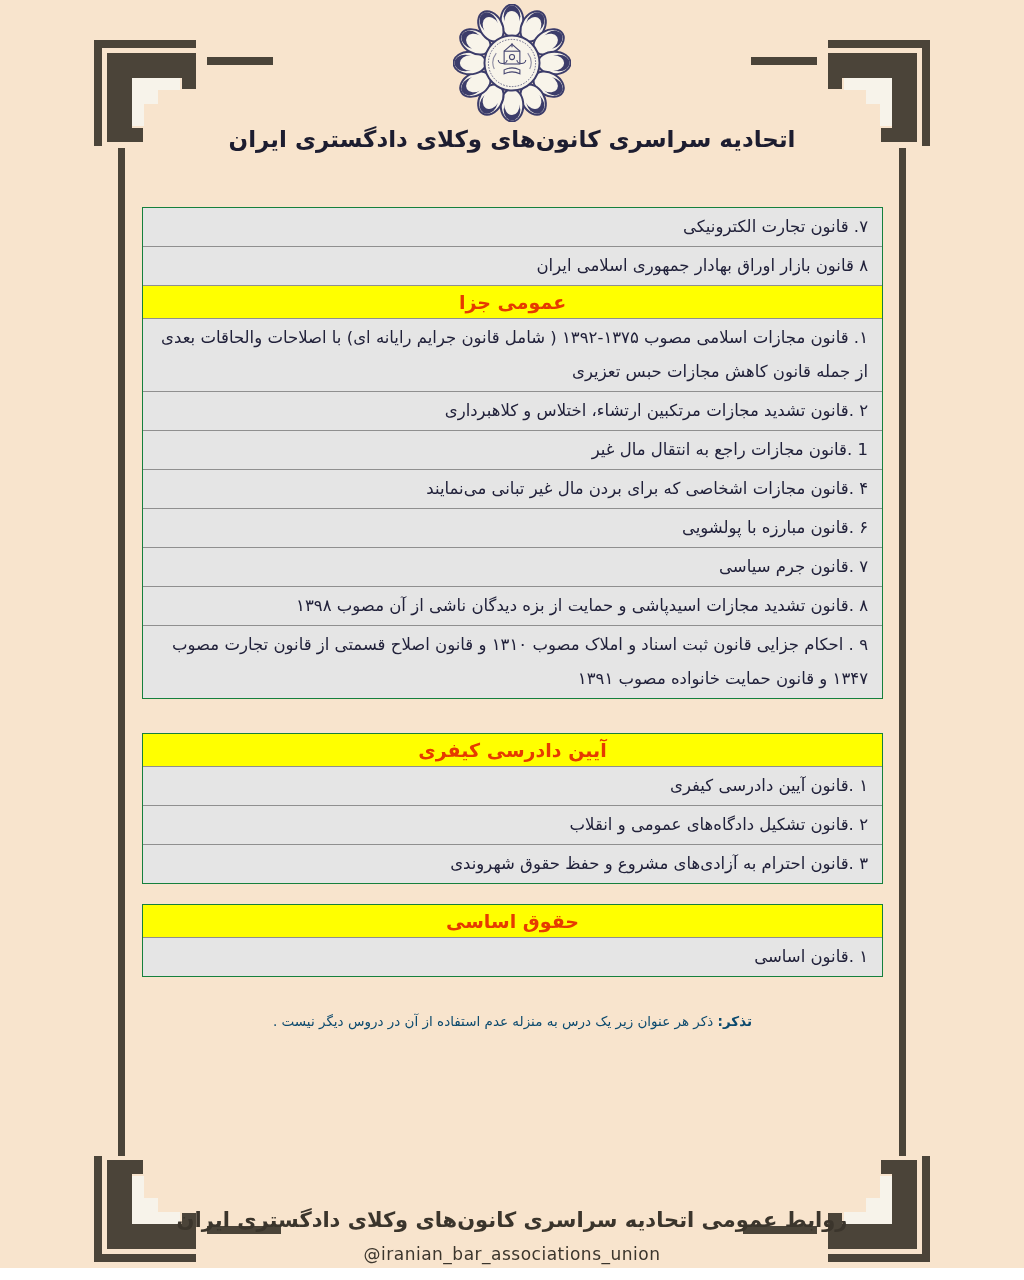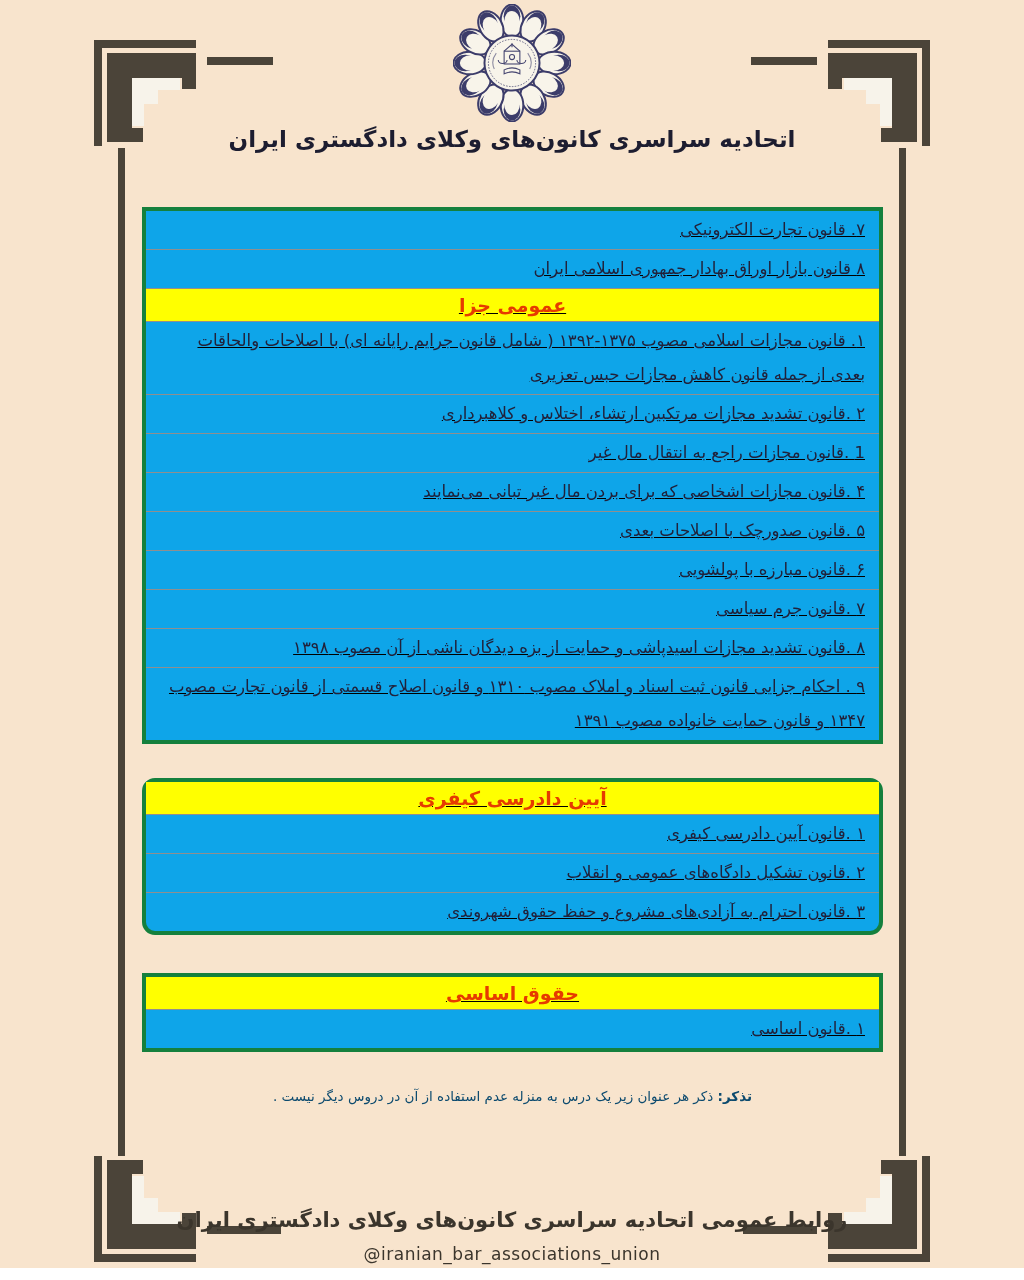--- a/index.html
+++ b/index.html
@@ -24,23 +24,23 @@
   
   .logo{ position:absolute; left:453px; top:4px; width:118px; height:118px; }
   .org-title{
     position:absolute; left:0; top:126px; width:100%;
     text-align:center; direction:rtl;
     font-size:23px; font-weight:bold; color:#1d1d30; letter-spacing:0;
   }
   
   .content{ position:absolute; left:142px; top:207px; width:741px; }
   .table{
-    border:4px solid #15803d; background:#0ea5e9; width:100%;text-decoration:underline;
-  }
-  .table.mb34{ margin-bottom:34px; } .table.mb38{ margin-bottom:38px;border-radius:13px; } .table.mb36{ margin-bottom:36px; }
+    border:1px solid #15803d; background:#e5e5e5; width:100%;
+  }
+  .table.mb34{ margin-bottom:34px; } .table.mb38{ margin-bottom:20px; } .table.mb36{ margin-bottom:36px; }
   .trow{ border-bottom:1px solid #8f8f8f; }
   .trow:last-child{ border-bottom:none; }
   .item-row{
     min-height:37px; padding:2px 14px; direction:rtl;
     display:flex; align-items:center; justify-content:flex-start;
     font-size:16.5px; line-height:34px; color:#21213a; text-align:right;
   }
   .header-row{
     min-height:33px; background:#ffff00; color:#e63b00;
     display:flex; align-items:center; justify-content:center;
@@ -179,21 +179,20 @@
 
   <div class="content">
     <div class="table mb34">
         <div class="trow item-row">۷. قانون تجارت الکترونیکی</div>
         <div class="trow item-row">۸ قانون بازار اوراق بهادار جمهوری اسلامی ایران</div>
         <div class="trow header-row">عمومی جزا</div>
         <div class="trow item-row">۱. قانون مجازات اسلامی مصوب ۱۳۷۵-۱۳۹۲ ( شامل قانون جرایم رایانه ای) با اصلاحات والحاقات بعدی از جمله قانون کاهش مجازات حبس تعزیری</div>
         <div class="trow item-row">۲ .قانون تشدید مجازات مرتکبین ارتشاء، اختلاس و کلاهبرداری</div>
         <div class="trow item-row">1 .قانون مجازات راجع به انتقال مال غیر</div>
         <div class="trow item-row">۴ .قانون مجازات اشخاصی که برای بردن مال غیر تبانی می‌نمایند</div>
-        <div class="trow item-row">۵ .قانون صدورچک با اصلاحات بعدی</div>
         <div class="trow item-row">۶ .قانون مبارزه با پولشویی</div>
         <div class="trow item-row">۷ .قانون جرم سیاسی</div>
         <div class="trow item-row">۸ .قانون تشدید مجازات اسیدپاشی و حمایت از بزه دیدگان ناشی از آن مصوب ۱۳۹۸</div>
         <div class="trow item-row">۹ . احکام جزایی قانون ثبت اسناد و املاک مصوب ۱۳۱۰ و قانون اصلاح قسمتی از قانون تجارت مصوب ۱۳۴۷ و قانون حمایت خانواده مصوب ۱۳۹۱</div>
       </div>
     <div class="table mb38">
         <div class="trow header-row">آیین دادرسی کیفری</div>
         <div class="trow item-row">۱ .قانون آیین دادرسی کیفری</div>
         <div class="trow item-row">۲ .قانون تشکیل دادگاه‌های عمومی و انقلاب</div>
         <div class="trow item-row">۳ .قانون احترام به آزادی‌های مشروع و حفظ حقوق شهروندی</div>

